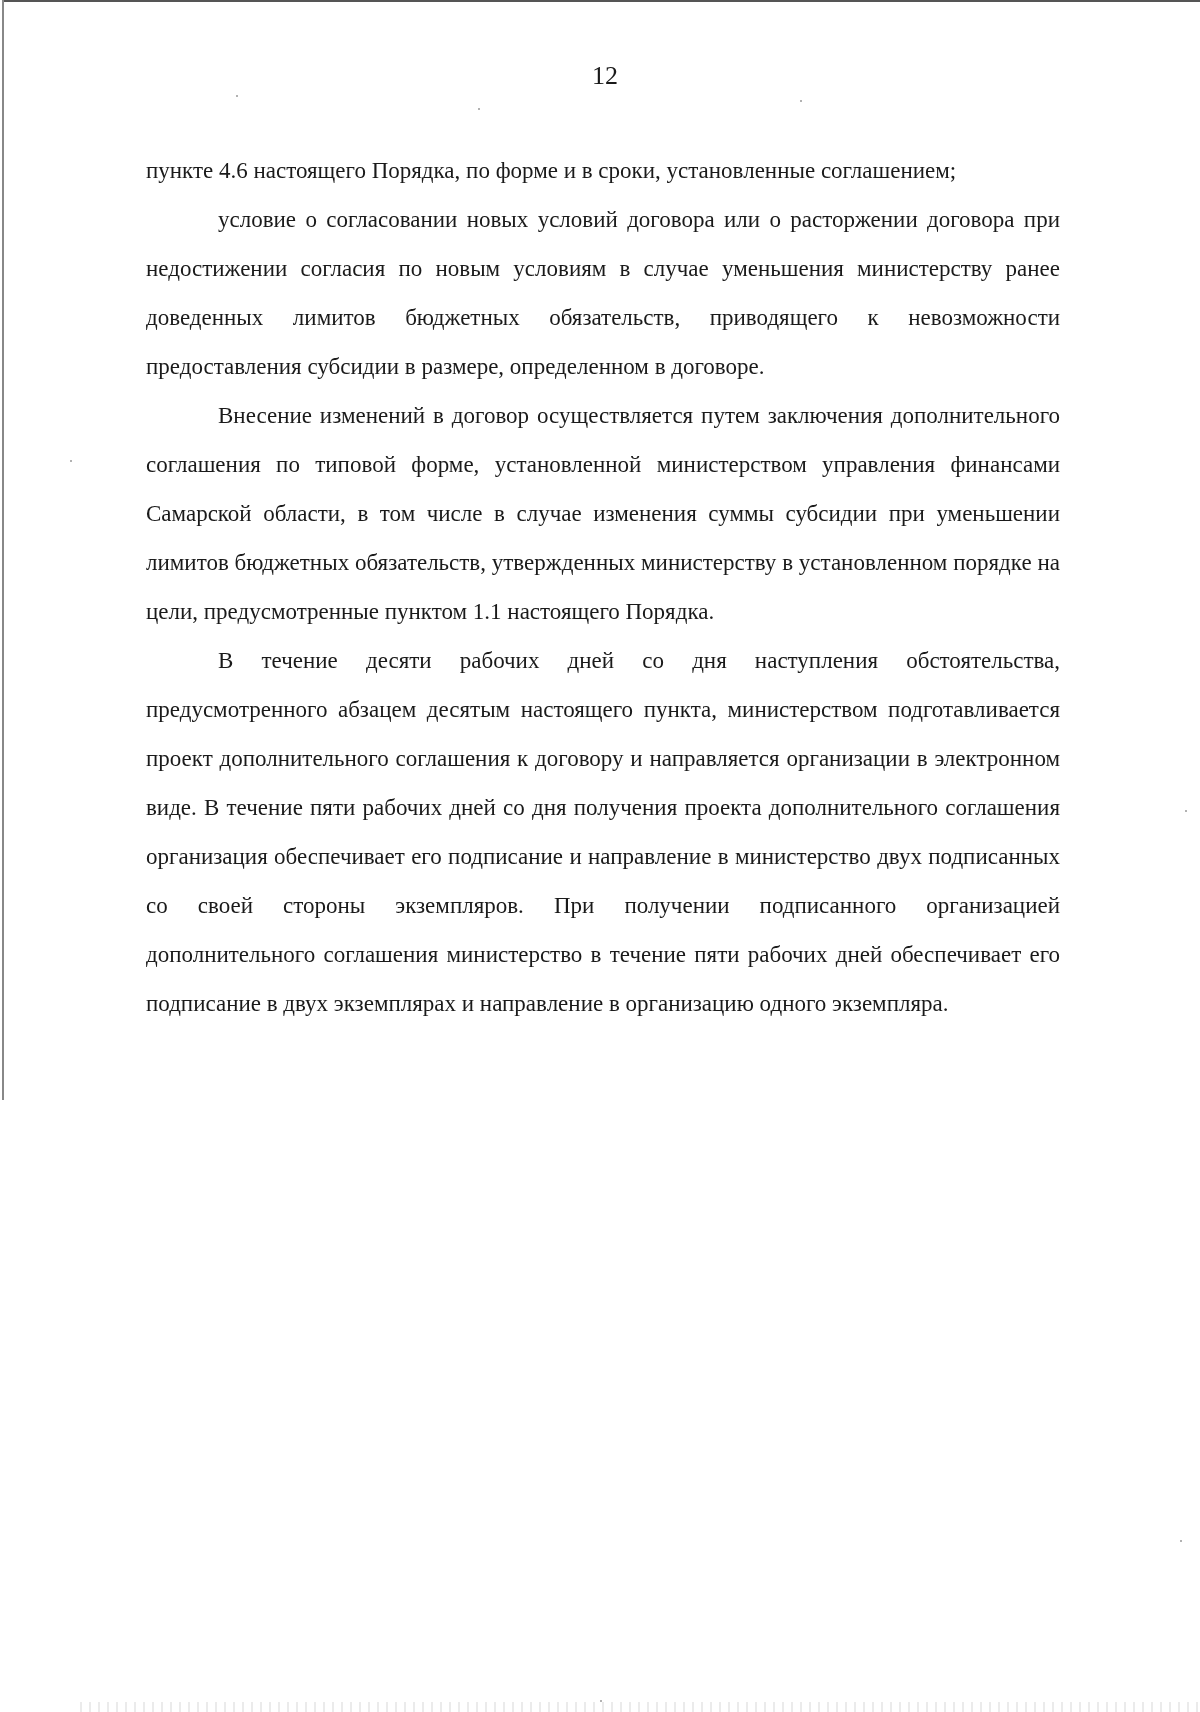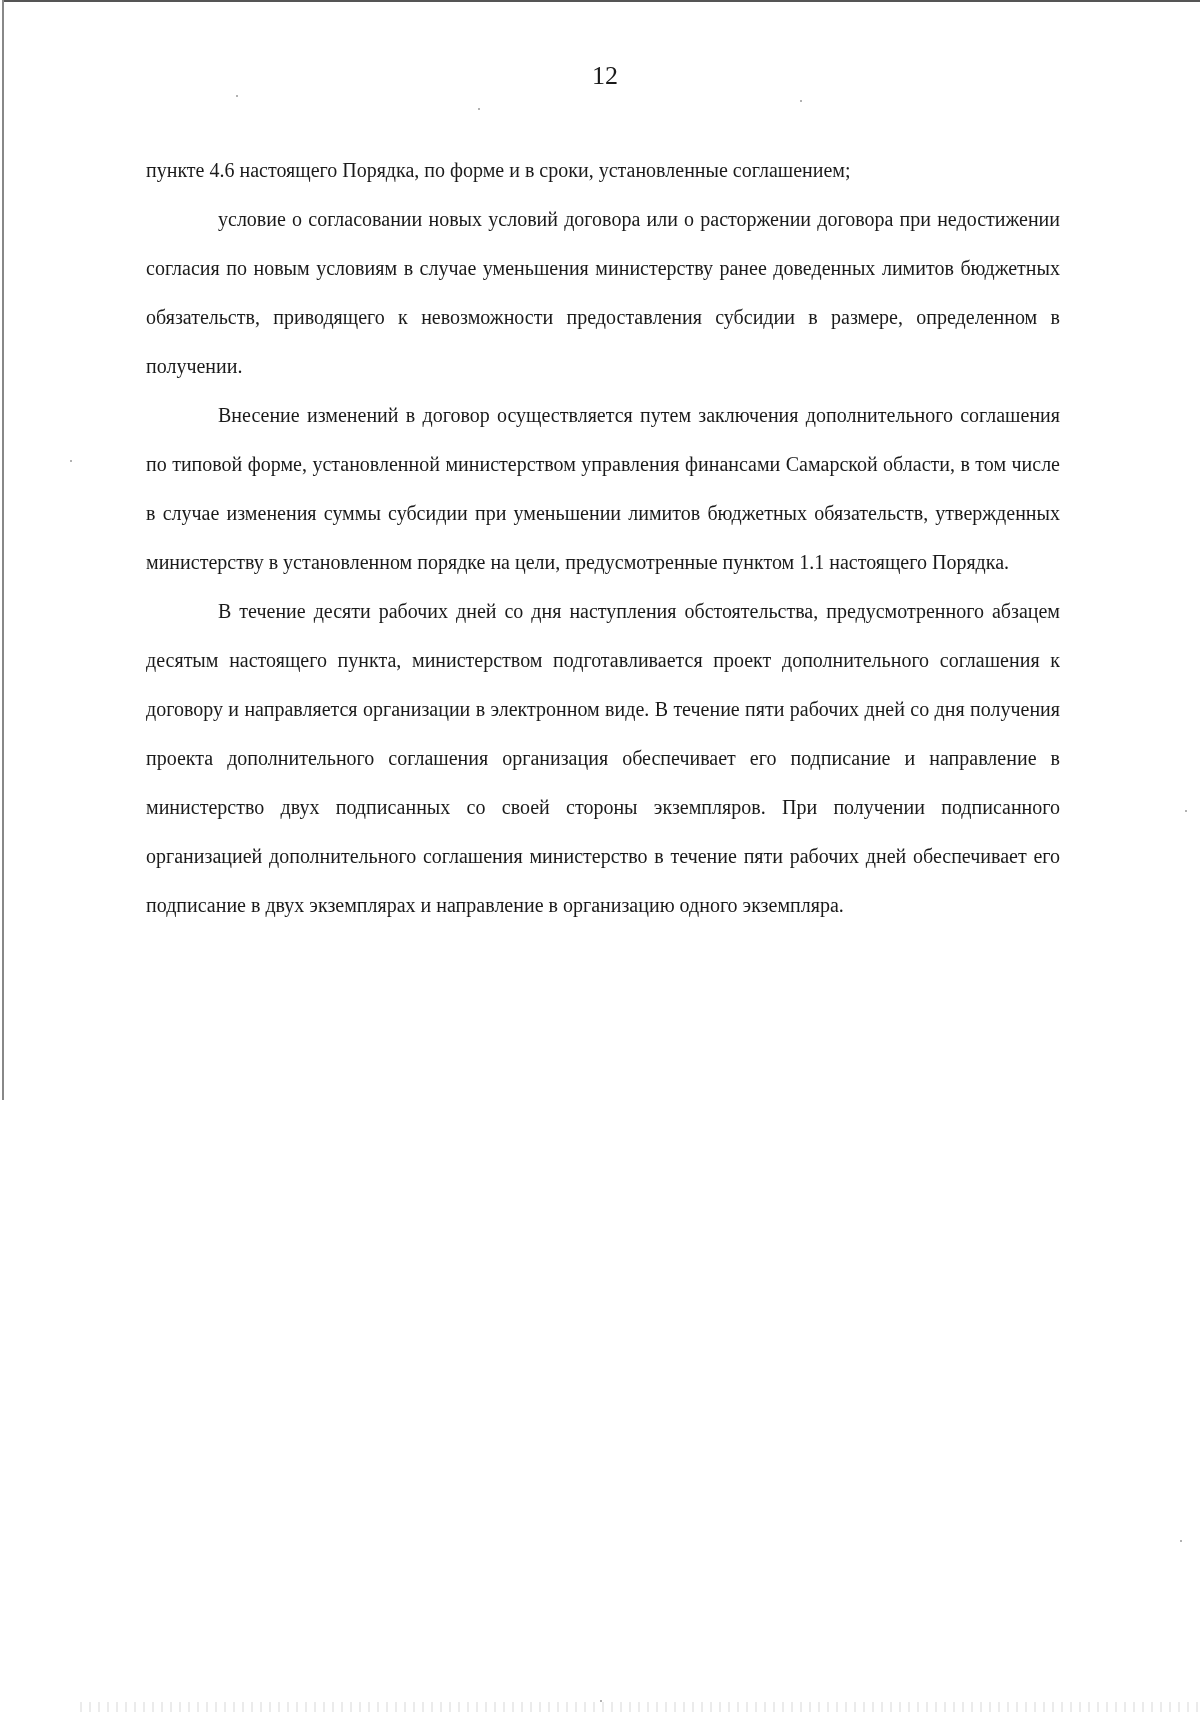--- a/index.html
+++ b/index.html
@@ -38,21 +38,21 @@
       width: 1210px;
       text-align: center;
       font-size: 26px;
       line-height: 32px;
     }
     .content {
       position: absolute;
       left: 146px;
       top: 146px;
       width: 914px;
-      font-size: 20px;
+      font-size: 23px;
       line-height: 49px;
       text-align: justify;
     }
     .para {
       margin: 0;
       padding: 0;
       text-indent: 0;
       text-align-last: left;
     }
     .para.indent {
@@ -77,21 +77,21 @@
 </head>
 <body>
 
 <div class="scan-border-top"></div>
 <div class="scan-border-left"></div>
 
 <div class="page-number">12</div>
 
 <div class="content">
   <p class="para">пункте 4.6 настоящего Порядка, по форме и в сроки, установленные соглашением;</p>
-  <p class="para indent">условие о согласовании новых условий договора или о расторжении договора при недостижении согласия по новым условиям в случае уменьшения министерству ранее доведенных лимитов бюджетных обязательств, приводящего к невозможности предоставления субсидии в размере, определенном в получении.</p>
+  <p class="para indent">условие о согласовании новых условий договора или о расторжении договора при недостижении согласия по новым условиям в случае уменьшения министерству ранее доведенных лимитов бюджетных обязательств, приводящего к невозможности предоставления субсидии в размере, определенном в договоре.</p>
   <p class="para indent">Внесение изменений в договор осуществляется путем заключения дополнительного соглашения по типовой форме, установленной министерством управления финансами Самарской области, в том числе в случае изменения суммы субсидии при уменьшении лимитов бюджетных обязательств, утвержденных министерству в установленном порядке на цели, предусмотренные пунктом 1.1 настоящего Порядка.</p>
   <p class="para indent">В течение десяти рабочих дней со дня наступления обстоятельства, предусмотренного абзацем десятым настоящего пункта, министерством подготавливается проект дополнительного соглашения к договору и направляется организации в электронном виде. В течение пяти рабочих дней со дня получения проекта дополнительного соглашения организация обеспечивает его подписание и направление в министерство двух подписанных со своей стороны экземпляров. При получении подписанного организацией дополнительного соглашения министерство в течение пяти рабочих дней обеспечивает его подписание в двух экземплярах и направление в организацию одного экземпляра.</p>
 </div>
 
 <span class="speck" style="left:236px;top:95px;"></span>
 <span class="speck" style="left:478px;top:108px;"></span>
 <span class="speck" style="left:800px;top:100px;"></span>
 <span class="speck" style="left:70px;top:460px;"></span>
 <span class="speck" style="left:1185px;top:810px;"></span>
 <span class="speck" style="left:1180px;top:1540px;"></span>

